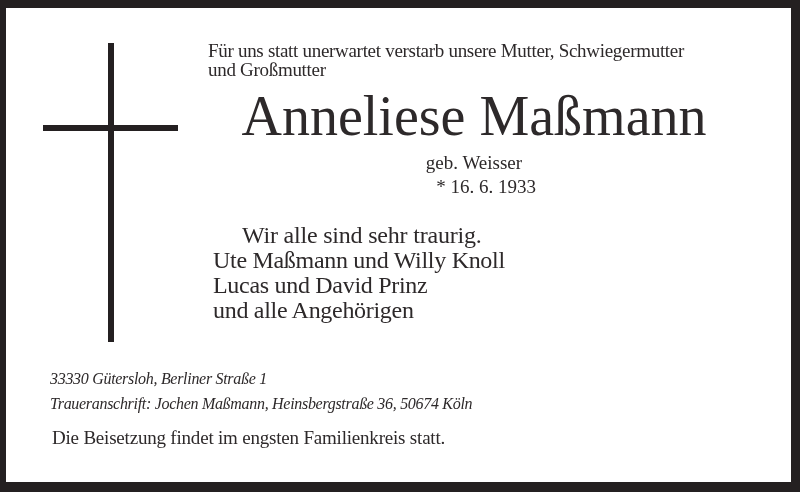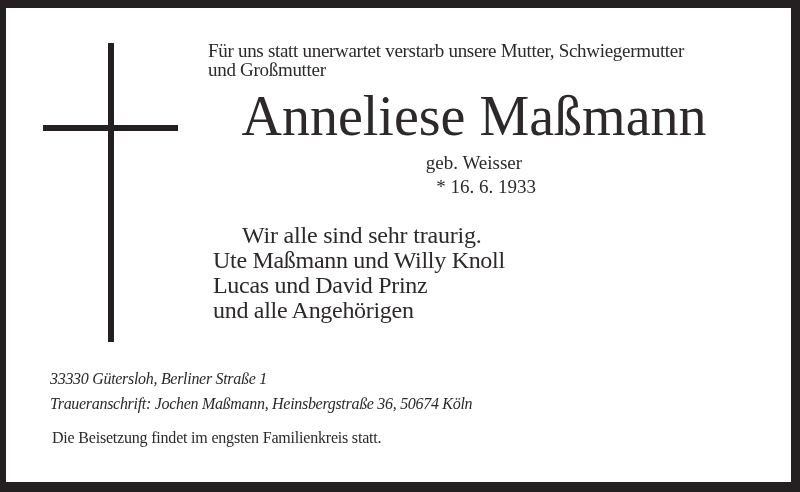--- a/index.html
+++ b/index.html
@@ -81,21 +81,21 @@
   }
   .address{
     position:absolute;left:50px;top:366px;
     font-size:16px;line-height:25px;
     letter-spacing:-0.3px;
     white-space:nowrap;
     font-style:italic;
   }
   .note{
     position:absolute;left:52px;top:429px;
-    font-size:16px;line-height:17px;
+    font-size:19px;line-height:17px;
     letter-spacing:-0.2px;
     white-space:nowrap;
     text-align:right;
   }
 </style>
 </head>
 <body>
 
 <div class="page">
 

